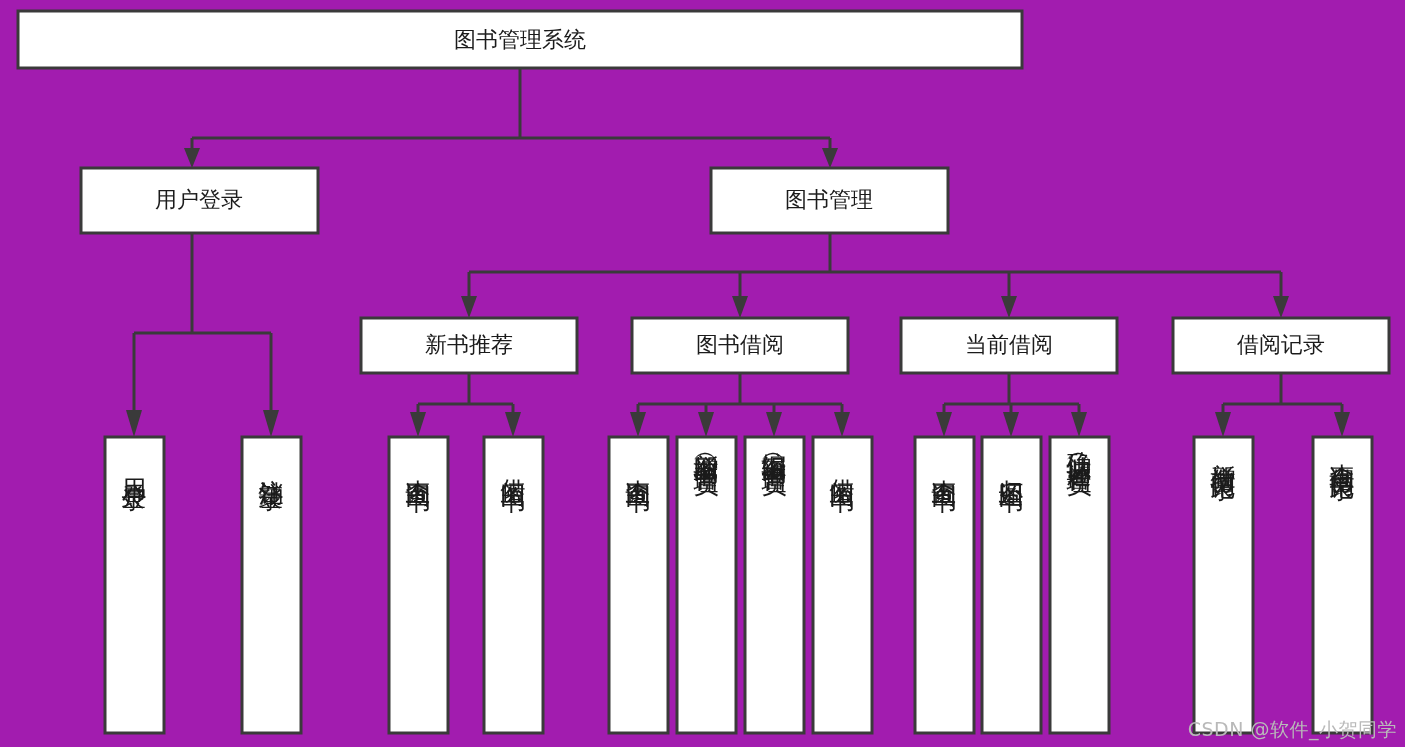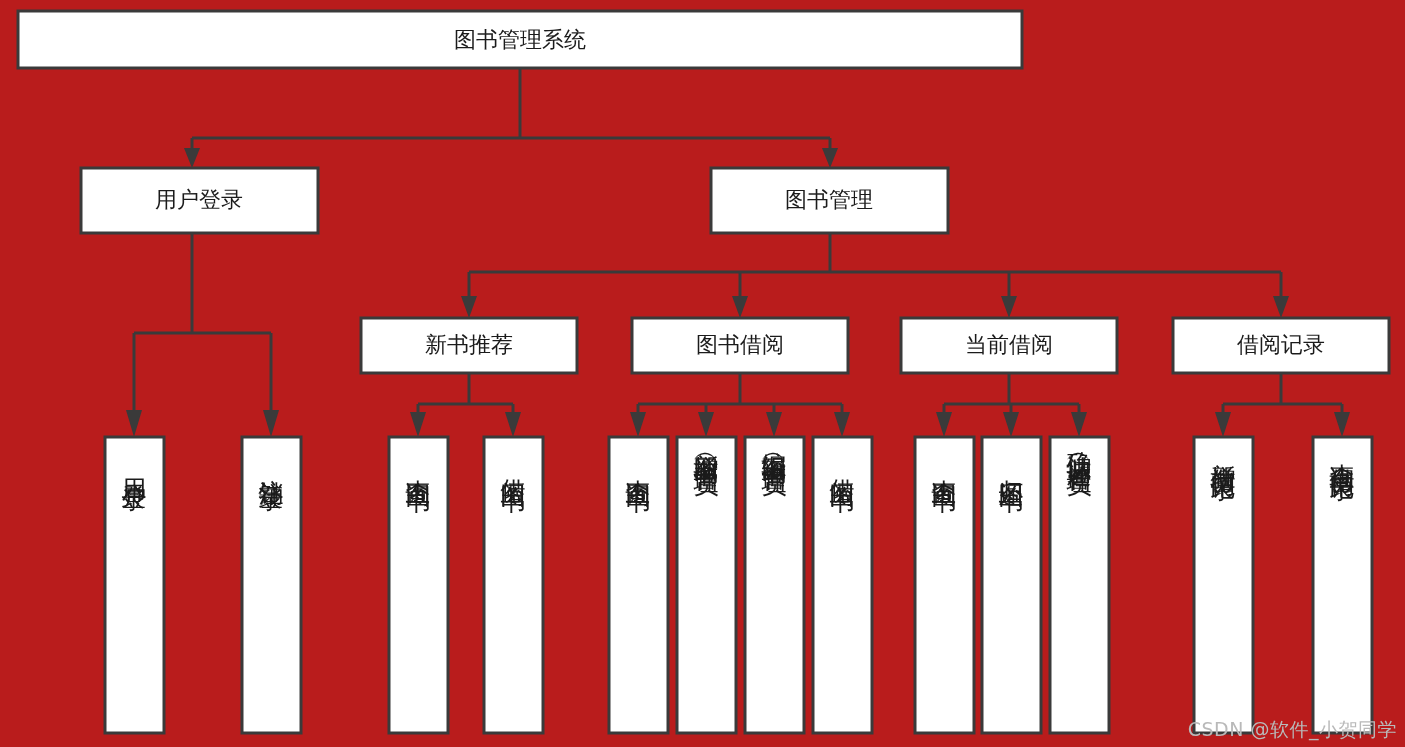--- a/index.html
+++ b/index.html
@@ -10,21 +10,21 @@
   body {
     width: 1405px;
     height: 747px;
     font-family: "Liberation Sans", "DejaVu Sans", sans-serif;
     overflow: hidden;
   }
   #diagram-root {
     position: relative;
     width: 1405px;
     height: 747px;
-    background: #b91c1c;
+    background: #a21caf;
   }
   svg#flow-svg {
     position: absolute;
     top: 0;
     left: 0;
     width: 1405px;
     height: 747px;
     display: block;
   }
   .node-rect {

